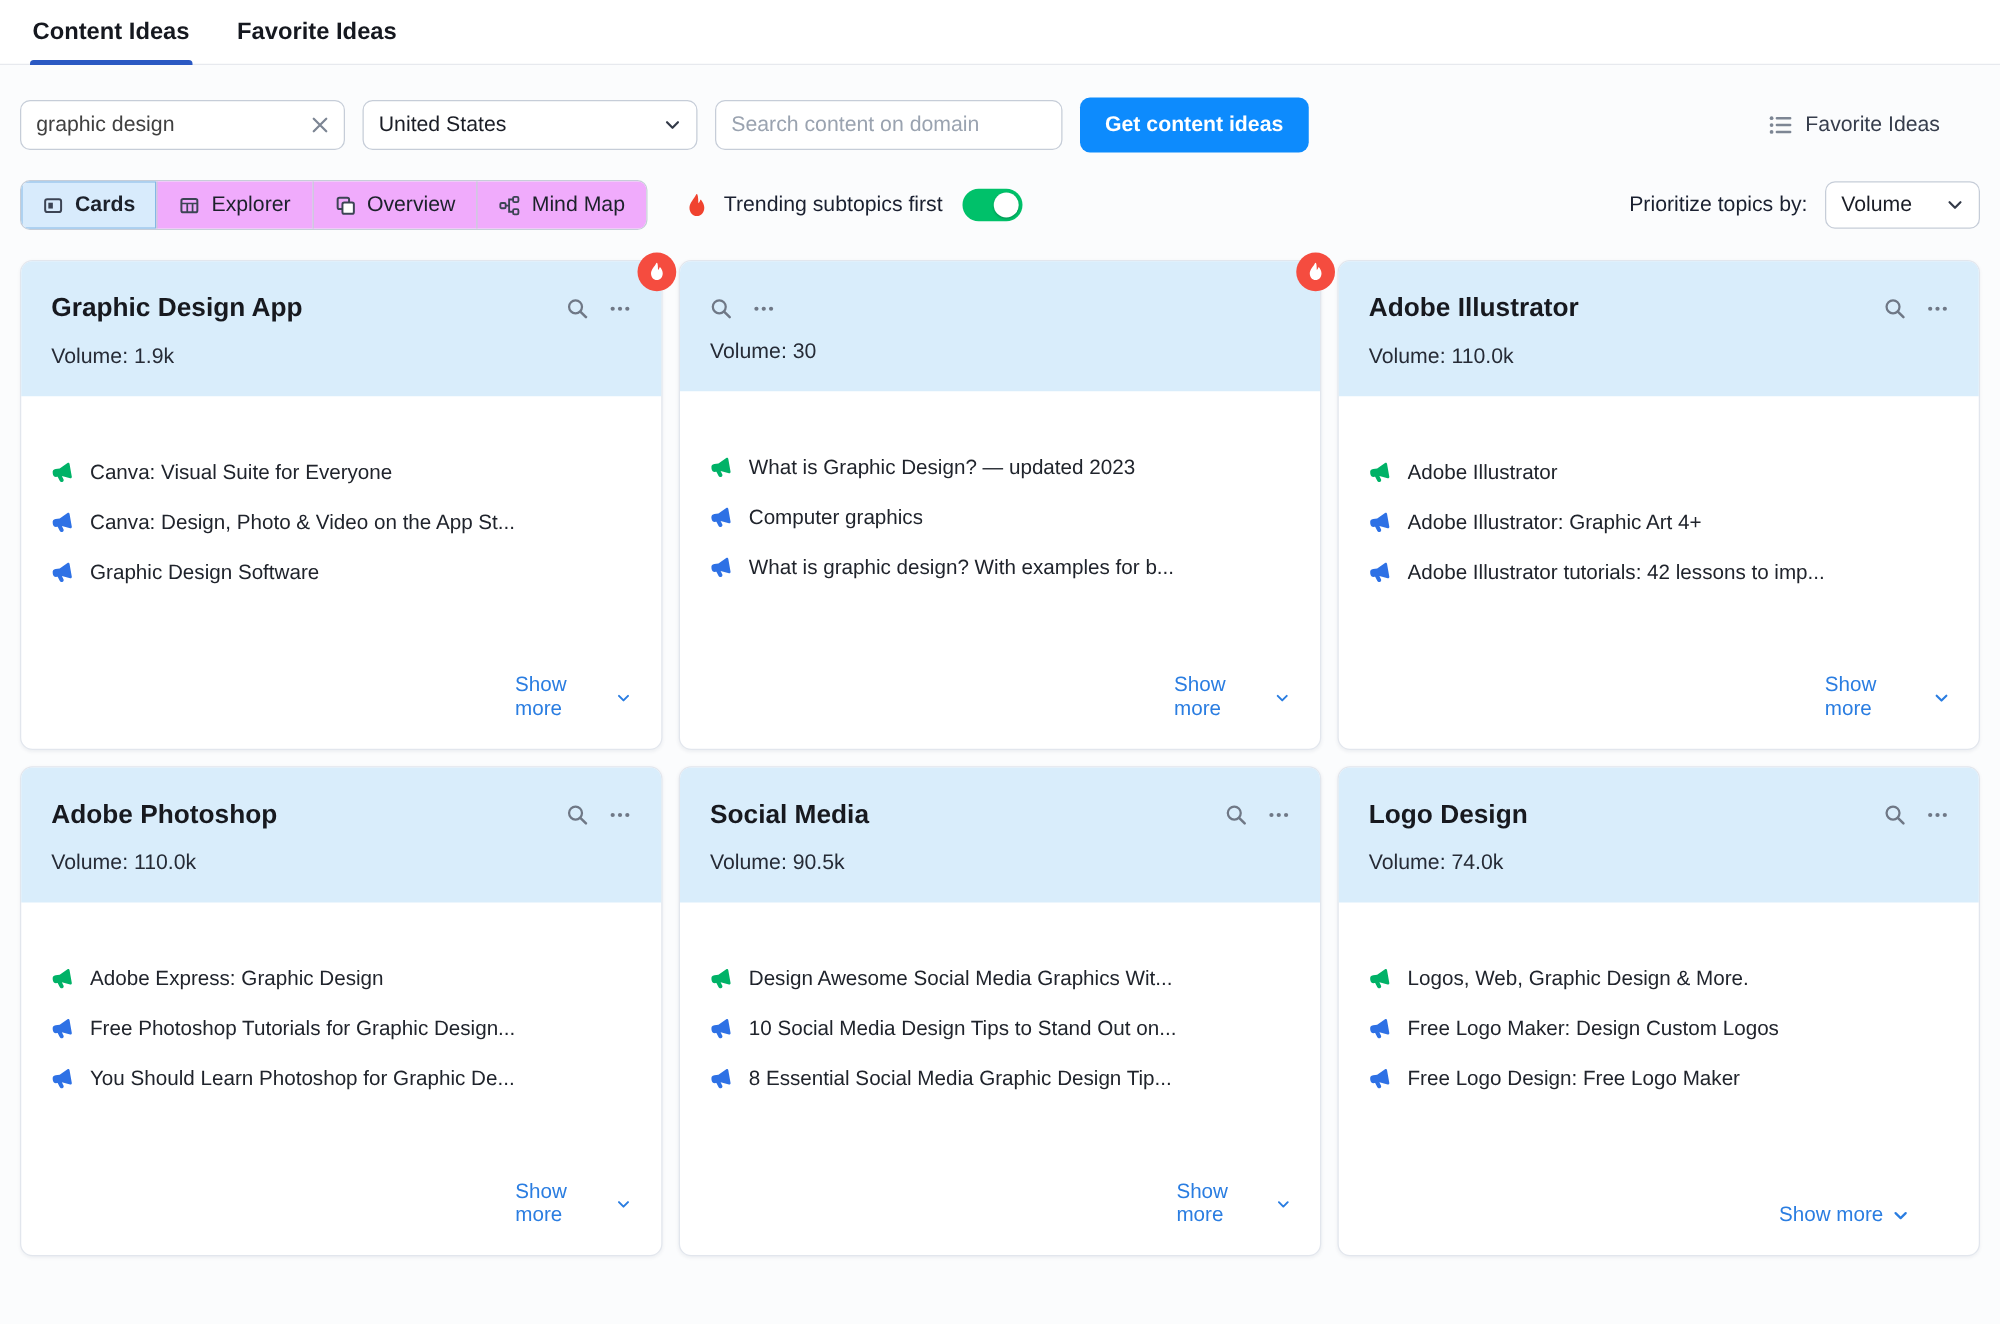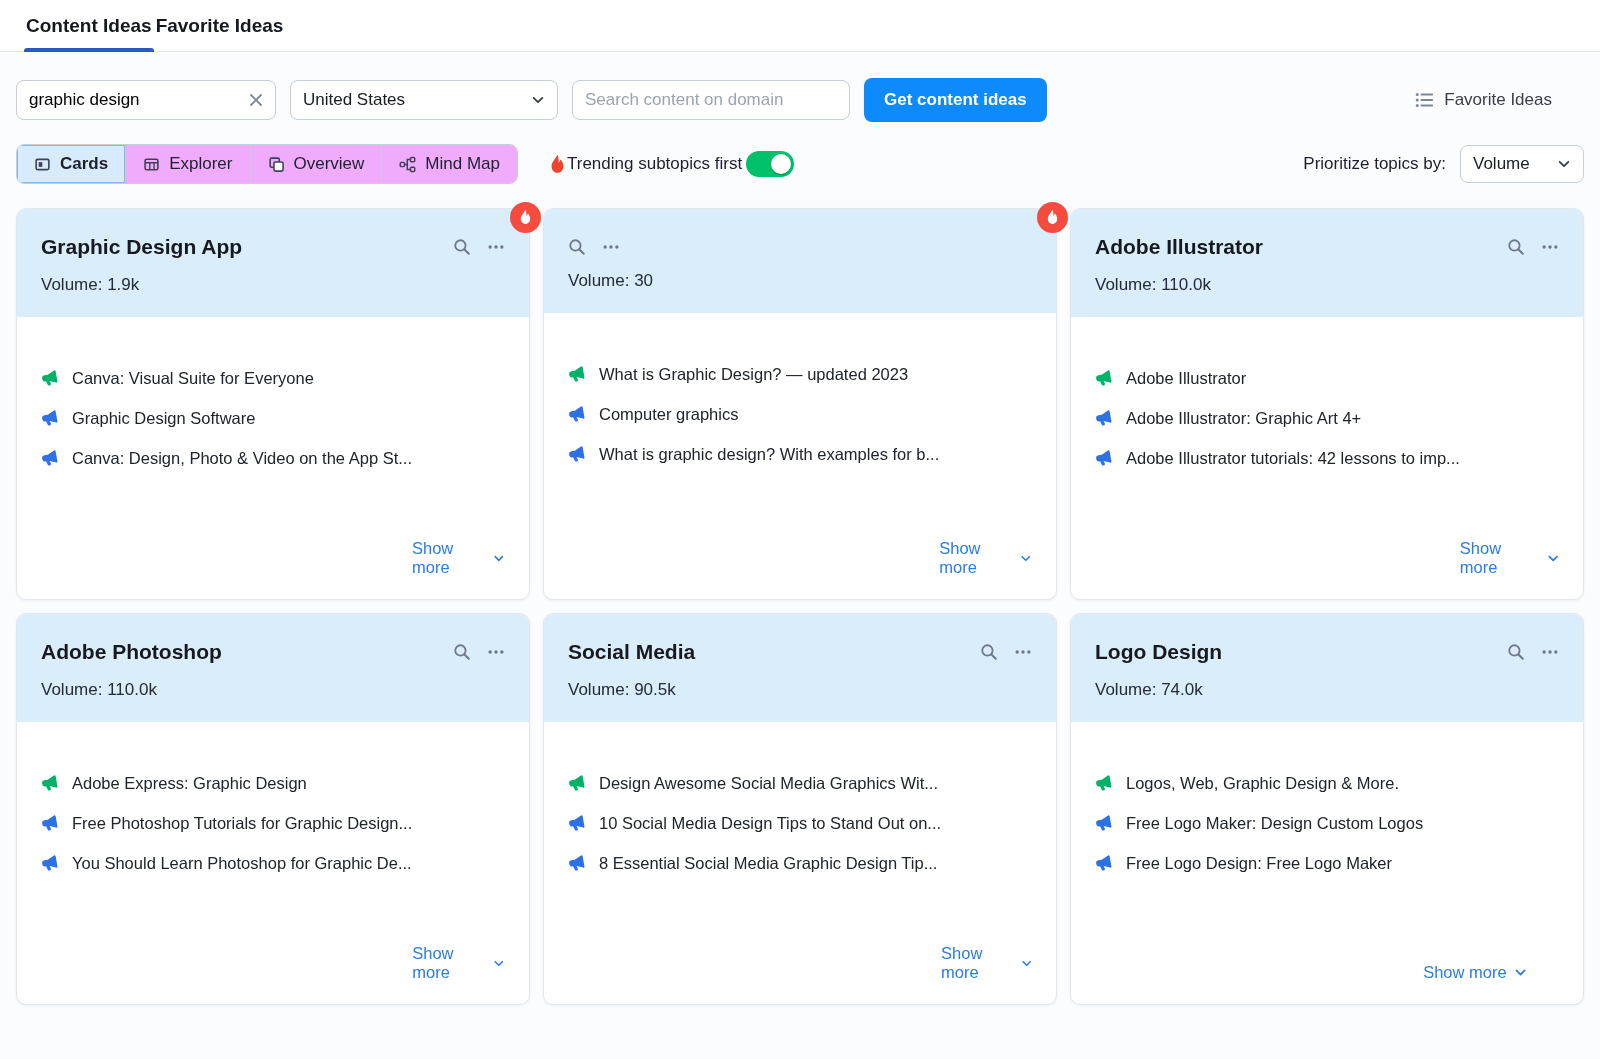--- a/index.html
+++ b/index.html
@@ -7,21 +7,21 @@
   body {
     font-family: "Liberation Sans", sans-serif;
     background: #fbfcfd;
     color: #1c212b;
     width: 1600px;
     height: 1059px;
     overflow: hidden;
   }
   
   .tabbar {
-    display: flex; align-items: flex-end;
+    display: flex; gap: 34px; align-items: flex-end;
     padding: 0 24px; height: 52px;
     background: #ffffff; border-bottom: 1px solid #e7e9ee;
   }
   .tab {
     font-size: 19px; font-weight: 700; color: #15181f;
     padding: 14px 2px; cursor: pointer; position: relative;
   }
   .tab.active::after {
     content: ""; position: absolute; left: 0; right: 0; bottom: -1px;
     height: 4px; background: #2b59c3; border-radius: 3px 3px 0 0;
@@ -31,21 +31,21 @@
     display: flex; align-items: center; gap: 14px;
     padding: 26px 16px 0 16px;
   }
   .inputbox {
     display: flex; align-items: center; justify-content: space-between;
     height: 40px; background: #fff; border: 1px solid #c6cdd8;
     border-radius: 8px; padding: 0 12px; font-size: 17px;
   }
   .keyword-box { width: 260px; }
   .keyword-box input {
-    border: none; outline: none; font-size: 17px; color: #000000;
+    border: none; outline: none; font-size: 17px; color: #404040;
     font-family: inherit; width: 200px; background: transparent;
   }
   .select {
     display: flex; align-items: center; justify-content: space-between;
     height: 40px; background: #fff; border: 1px solid #c6cdd8;
     border-radius: 8px; padding: 0 12px; font-size: 17px; cursor: pointer;
     color: #1a1d26;
   }
   .country-select { width: 268px; }
   .domain-input {
@@ -78,21 +78,21 @@
     font-size: 17px; color: #1c212b; cursor: pointer;
     border-left: 1px solid #c6cdd8; background: #f0abfc;
   }
   .seg:first-child { border-left: none; }
   .seg.active {
     background: #d8ebfc;
     box-shadow: inset 0 0 0 1px #84b8e6;
     font-weight: 600;
   }
   .seg svg { color: #3c4454; }
-  .trending { display: flex; align-items: center; margin-left: 30px; font-size: 17px; color: #1a2030; justify-content: center; }
+  .trending { display: flex; align-items: center; gap: 12px; margin-left: 30px; font-size: 17px; color: #1a2030; justify-content: center; }
   .toggle {
     width: 48px; height: 26px; border-radius: 13px; background: #00c16a;
     position: relative; cursor: pointer; margin-left: 4px;
   }
   .toggle .knob {
     position: absolute; top: 3px; right: 3px; width: 20px; height: 20px;
     border-radius: 50%; background: #fff; box-shadow: 0 1px 2px rgba(0,0,0,.25);
   }
   .prioritize { margin-left: auto; display: flex; align-items: center; gap: 14px; font-size: 17px; color: #1a2030; }
   .prioritize-select { width: 124px; height: 38px; }
@@ -264,27 +264,27 @@
             <li class="idea">
     <svg width="17" height="17" viewBox="0 0 16 16" class="green">
                 <path d="M13.5 1.3 7 4.2H3.9A2.7 2.7 0 0 0 1.2 6.9v.5A2.7 2.7 0 0 0 3.9 10.1h.5l1 3.3c.2.7.9 1.2 1.6 1.2 1 0 1.7-1 1.4-1.9l-.8-2.5 5.9 2.7c.7.3 1.4-.2 1.4-.9V2.2c0-.7-.7-1.2-1.4-.9z"></path>
               </svg>
     <span class="idea-text">Canva: Visual Suite for Everyone</span>
   </li>
             <li class="idea">
     <svg width="17" height="17" viewBox="0 0 16 16" class="blue">
                 <path d="M13.5 1.3 7 4.2H3.9A2.7 2.7 0 0 0 1.2 6.9v.5A2.7 2.7 0 0 0 3.9 10.1h.5l1 3.3c.2.7.9 1.2 1.6 1.2 1 0 1.7-1 1.4-1.9l-.8-2.5 5.9 2.7c.7.3 1.4-.2 1.4-.9V2.2c0-.7-.7-1.2-1.4-.9z"></path>
               </svg>
+    <span class="idea-text">Canva: Design, Photo &amp; Video on the App St...</span>
+  </li>
+            <li class="idea">
+    <svg width="17" height="17" viewBox="0 0 16 16" class="blue">
+                <path d="M13.5 1.3 7 4.2H3.9A2.7 2.7 0 0 0 1.2 6.9v.5A2.7 2.7 0 0 0 3.9 10.1h.5l1 3.3c.2.7.9 1.2 1.6 1.2 1 0 1.7-1 1.4-1.9l-.8-2.5 5.9 2.7c.7.3 1.4-.2 1.4-.9V2.2c0-.7-.7-1.2-1.4-.9z"></path>
+              </svg>
     <span class="idea-text">Graphic Design Software</span>
-  </li>
-            <li class="idea">
-    <svg width="17" height="17" viewBox="0 0 16 16" class="blue">
-                <path d="M13.5 1.3 7 4.2H3.9A2.7 2.7 0 0 0 1.2 6.9v.5A2.7 2.7 0 0 0 3.9 10.1h.5l1 3.3c.2.7.9 1.2 1.6 1.2 1 0 1.7-1 1.4-1.9l-.8-2.5 5.9 2.7c.7.3 1.4-.2 1.4-.9V2.2c0-.7-.7-1.2-1.4-.9z"></path>
-              </svg>
-    <span class="idea-text">Canva: Design, Photo &amp; Video on the App St...</span>
   </li>
           </ul>
       <div class="show-more">
         <span>Show more</span>
         <svg width="13" height="13" viewBox="0 0 16 16">
               <path d="M3 5.5 8 10.5 13 5.5" fill="none" stroke="currentColor" stroke-width="2.2" stroke-linecap="round" stroke-linejoin="round"></path>
             </svg>
       </div>
     </div>
   </section>

